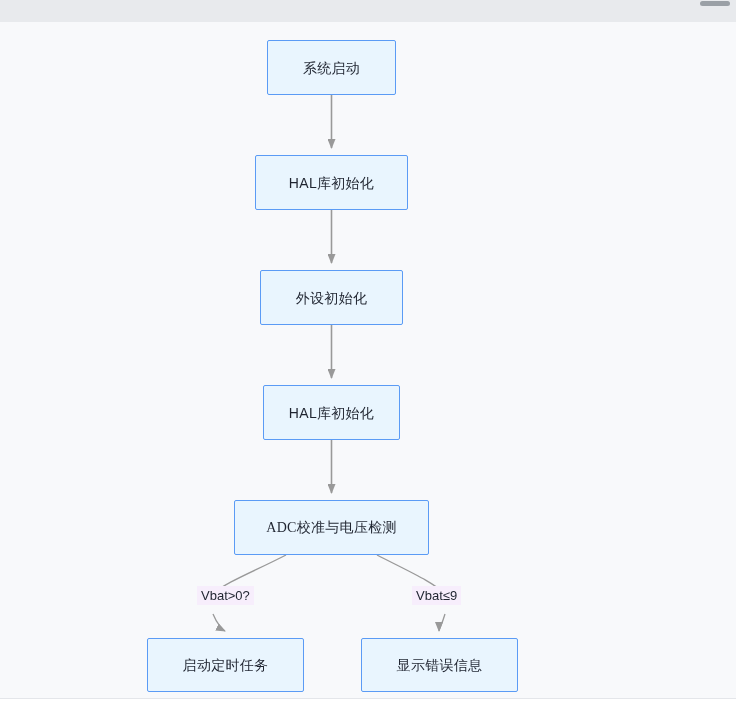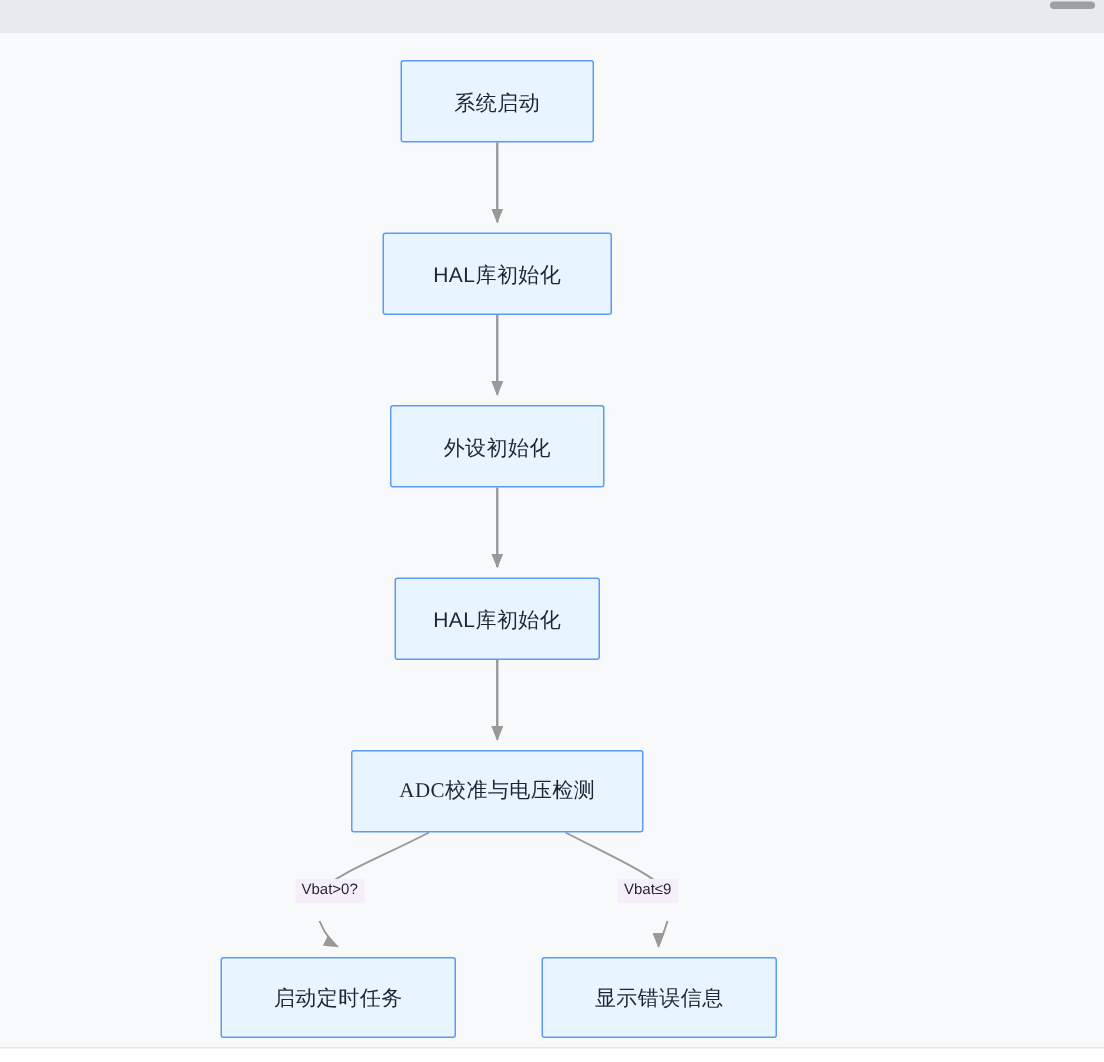--- a/index.html
+++ b/index.html
@@ -77,21 +77,21 @@
     letter-spacing: 0.3px;
     white-space: nowrap;
   }
 
   
   .edge-label {
     position: absolute;
     box-sizing: border-box;
     background: #f7eefc;
     color: #1f2430;
-    font-size: 10px;
+    font-size: 13px;
     line-height: 1;
     padding: 3px 4px;
     white-space: nowrap;
   }
 
   #edges {
     position: absolute;
     left: 0;
     top: 0;
     width: 736px;

